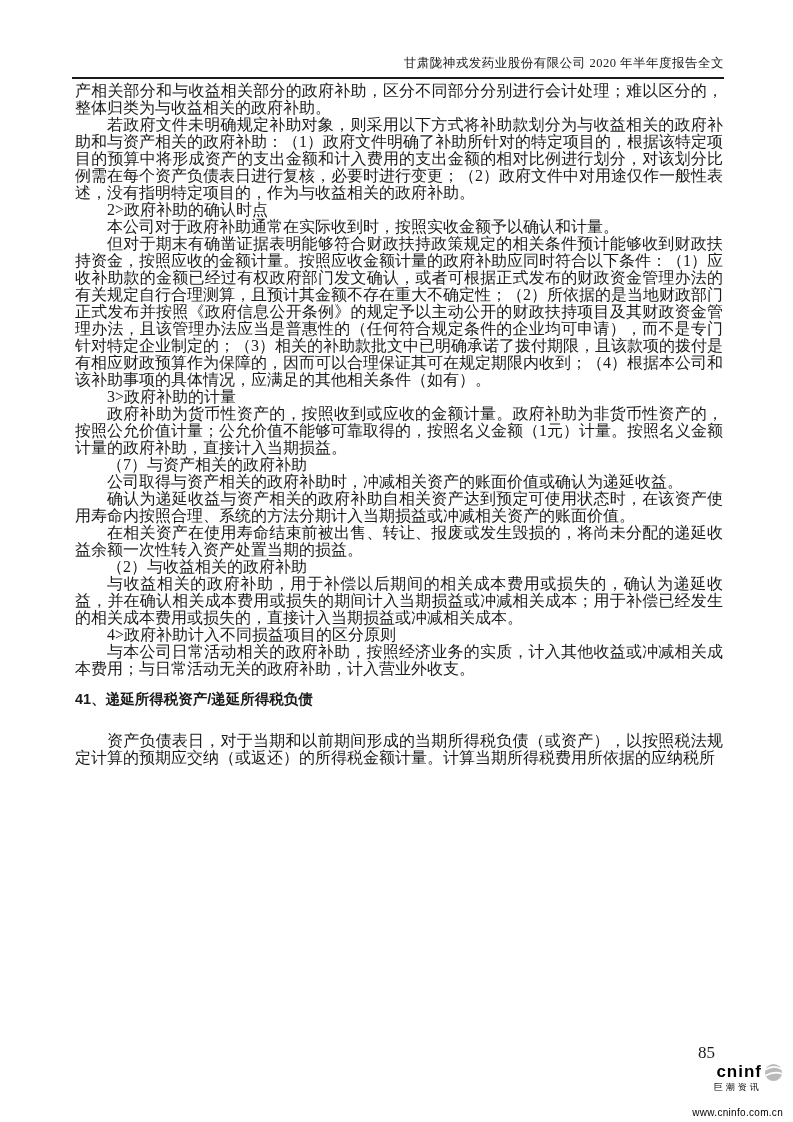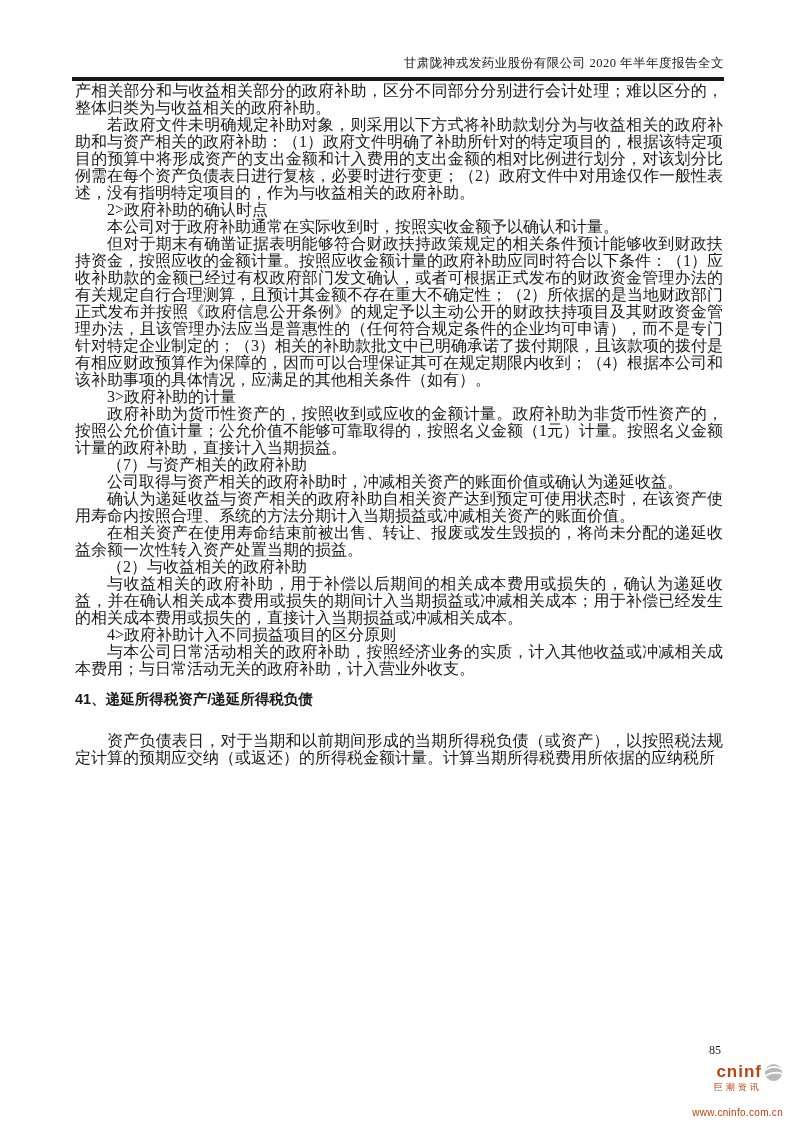--- a/index.html
+++ b/index.html
@@ -18,21 +18,21 @@
   }
   .header {
     position: absolute;
     top: 55px;
     left: 72px;
     width: 652px;
     text-align: right;
     font-size: 12.5px;
     letter-spacing: 0.5px;
     padding-bottom: 5px;
-    border-bottom: 4px solid #a16207;
+    border-bottom: 2px solid #a16207;
   }
   .content {
     position: absolute;
     top: 82px;
     left: 75px;
     width: 648px;
     font-size: 16px;
     line-height: 17px;
     text-align: justify;
   }
@@ -47,22 +47,22 @@
     margin: 14px 0 24px 0;
   }
   .para.subheading {
     text-align: left;
     text-indent: 0;
     margin: 0 0 4px 2px;
   }
   .page-number {
     position: absolute;
     top: 1043px;
-    right: 72px;
-    font-size: 12px;
+    right: 78px;
+    font-size: 17px;
   }
   .watermark {
     position: absolute;
     right: 10px;
     bottom: 4px;
     text-align: center;
     color: #b5b5b5;
     font-family: "Liberation Sans", "DejaVu Sans", sans-serif;
     line-height: 1.1;
   }
@@ -113,21 +113,21 @@
       <p class="para indent">（2）与收益相关的政府补助</p>
       <p class="para indent">与收益相关的政府补助，用于补偿以后期间的相关成本费用或损失的，确认为递延收益，并在确认相关成本费用或损失的期间计入当期损益或冲减相关成本；用于补偿已经发生的相关成本费用或损失的，直接计入当期损益或冲减相关成本。</p>
       <p class="para indent">4&gt;政府补助计入不同损益项目的区分原则</p>
       <p class="para indent">与本公司日常活动相关的政府补助，按照经济业务的实质，计入其他收益或冲减相关成本费用；与日常活动无关的政府补助，计入营业外收支。</p>
       <p class="para heading">41、递延所得税资产/递延所得税负债</p>
       <p class="para indent">资产负债表日，对于当期和以前期间形成的当期所得税负债（或资产），以按照税法规定计算的预期应交纳（或返还）的所得税金额计量。计算当期所得税费用所依据的应纳税所</p>
     </main>
 
   <div class="page-number">85</div>
 
-  <div class="watermark" style="color: #c2410c;">
+  <div class="watermark" style="color: #000000;">
     <div class="wm-row">
       <span class="wm-brand">cninf</span>
       <span class="wm-icon">
         <svg width="19" height="19" viewBox="0 0 20 20" aria-hidden="true">
           <circle cx="10" cy="10" r="9" fill="#b9b9b9"></circle>
           <path d="M1.6 7.2 Q 10 1.2, 18.6 6.6" stroke="#ffffff" stroke-width="1.7" fill="none"></path>
           <path d="M1.8 13.2 Q 10.5 8.2, 18.9 11.2" stroke="#ffffff" stroke-width="1.7" fill="none"></path>
         </svg>
       </span>
     </div>

